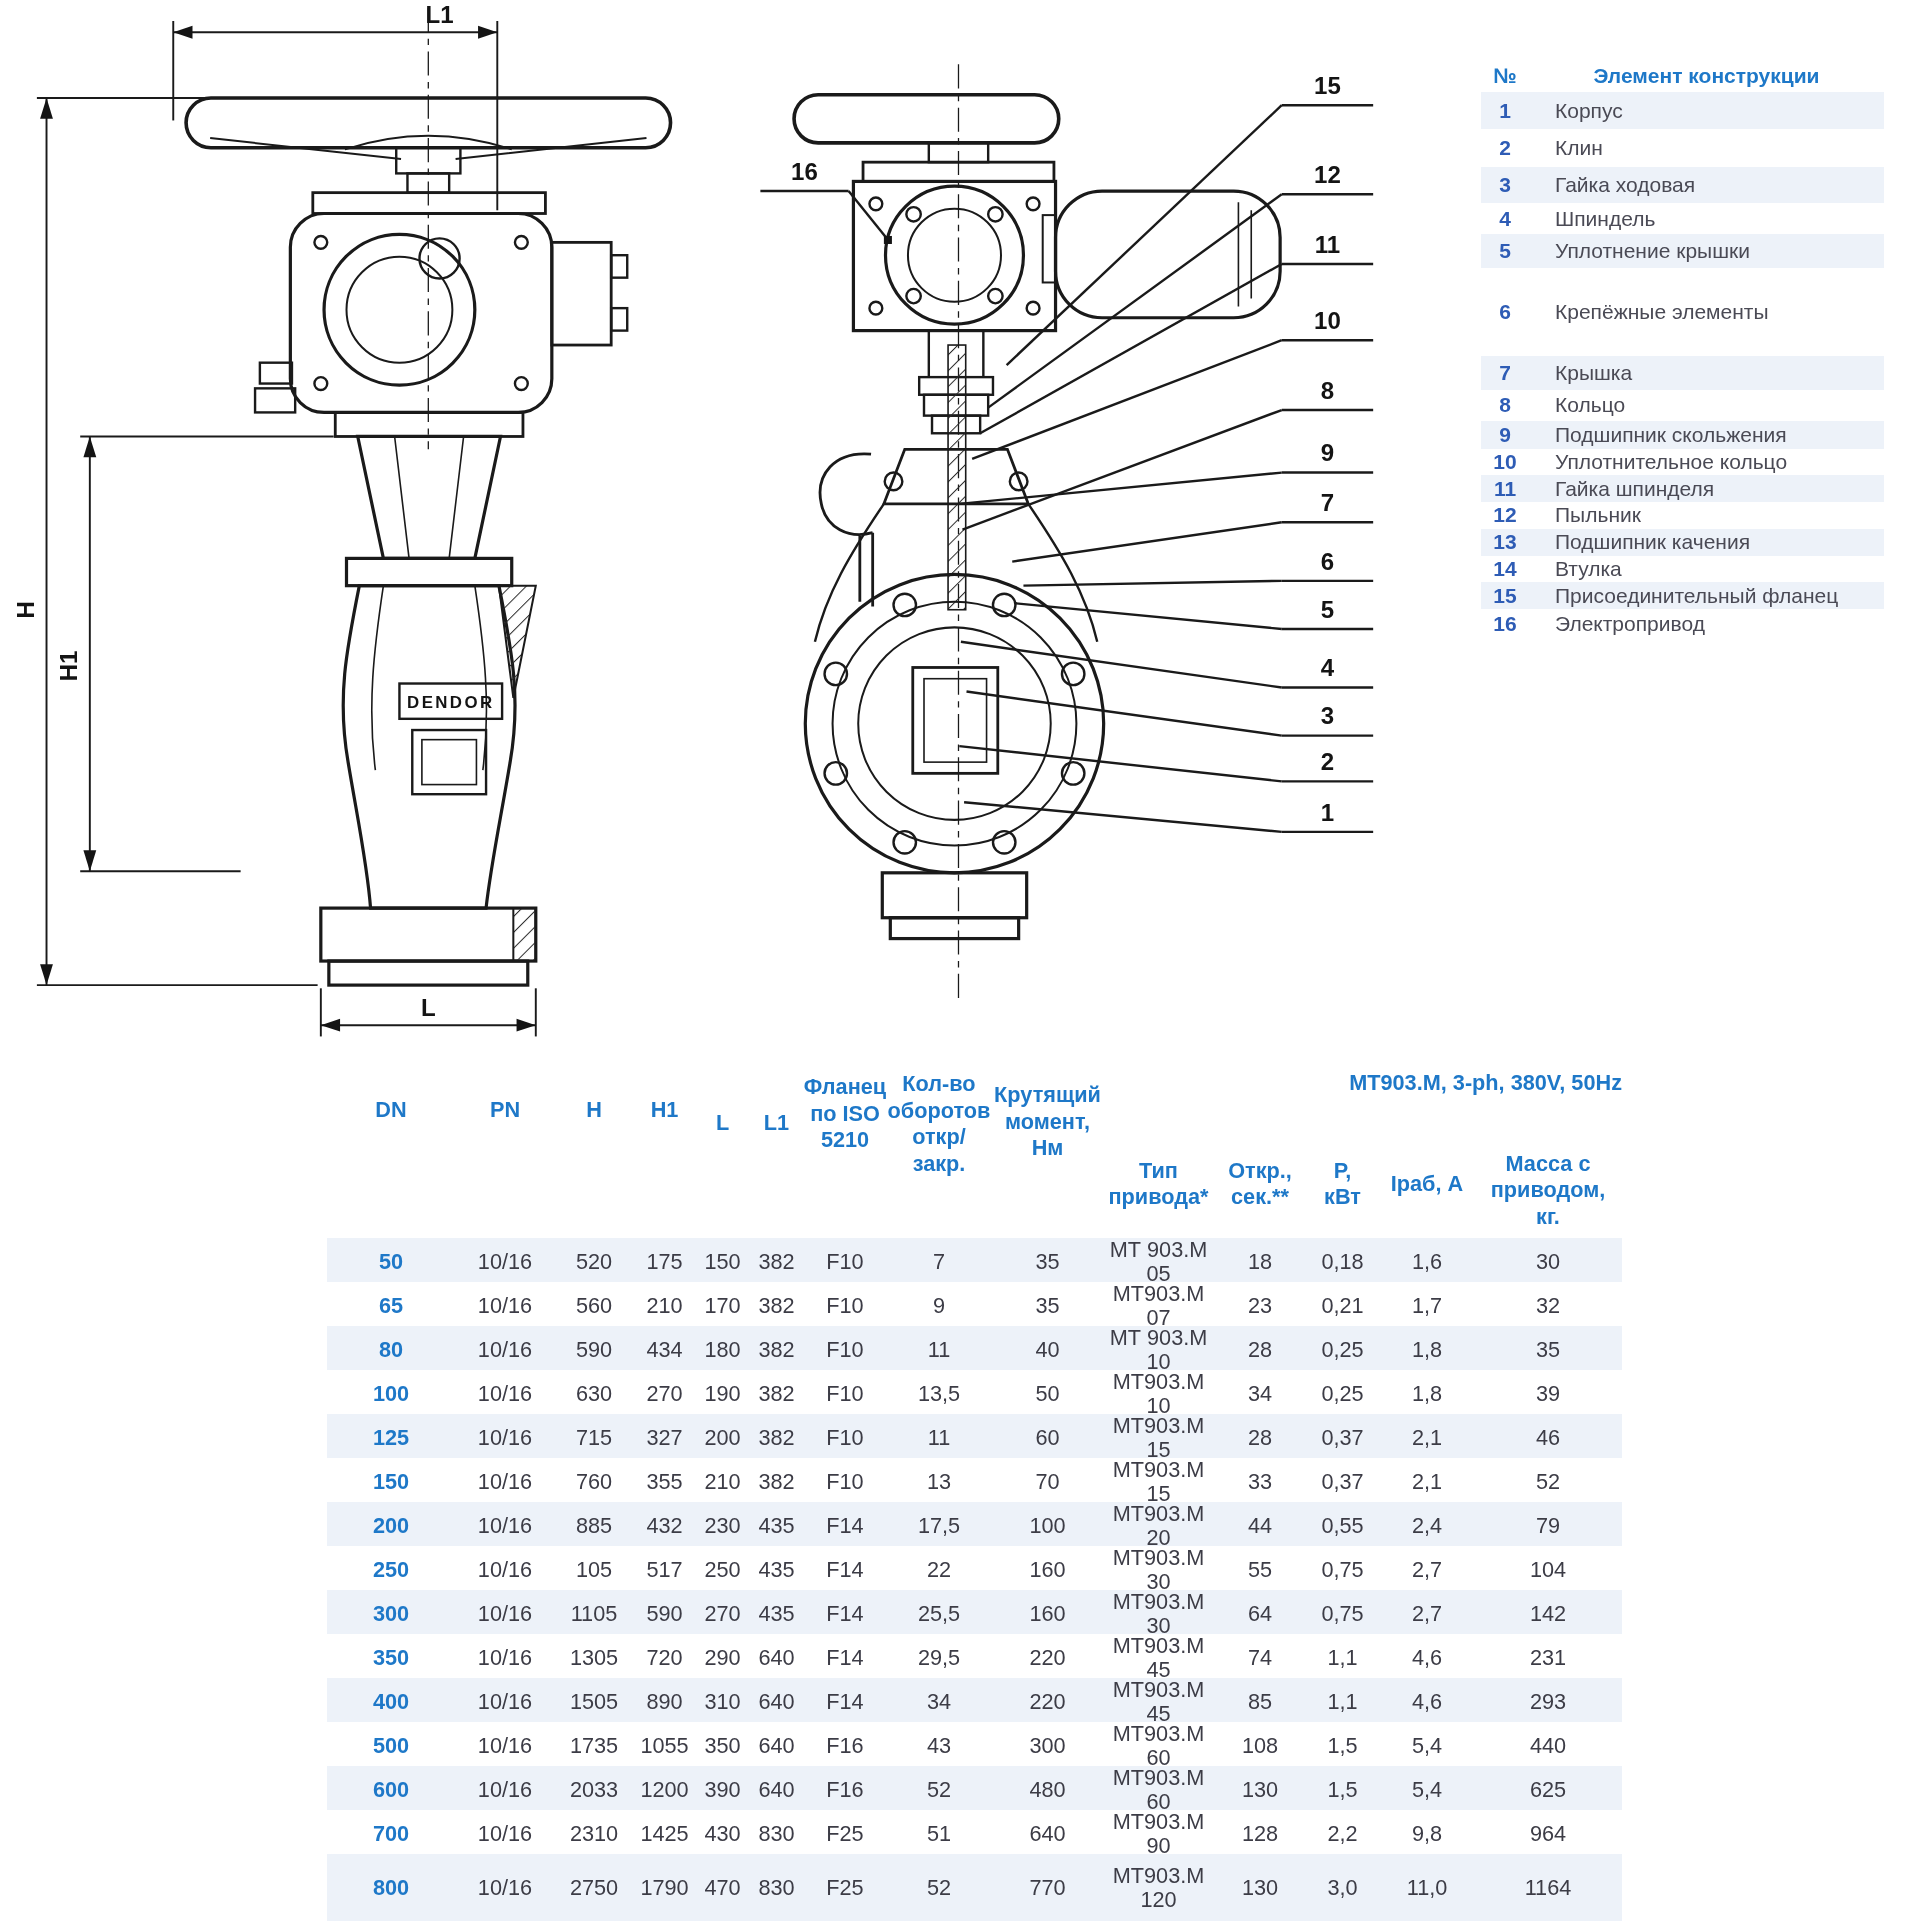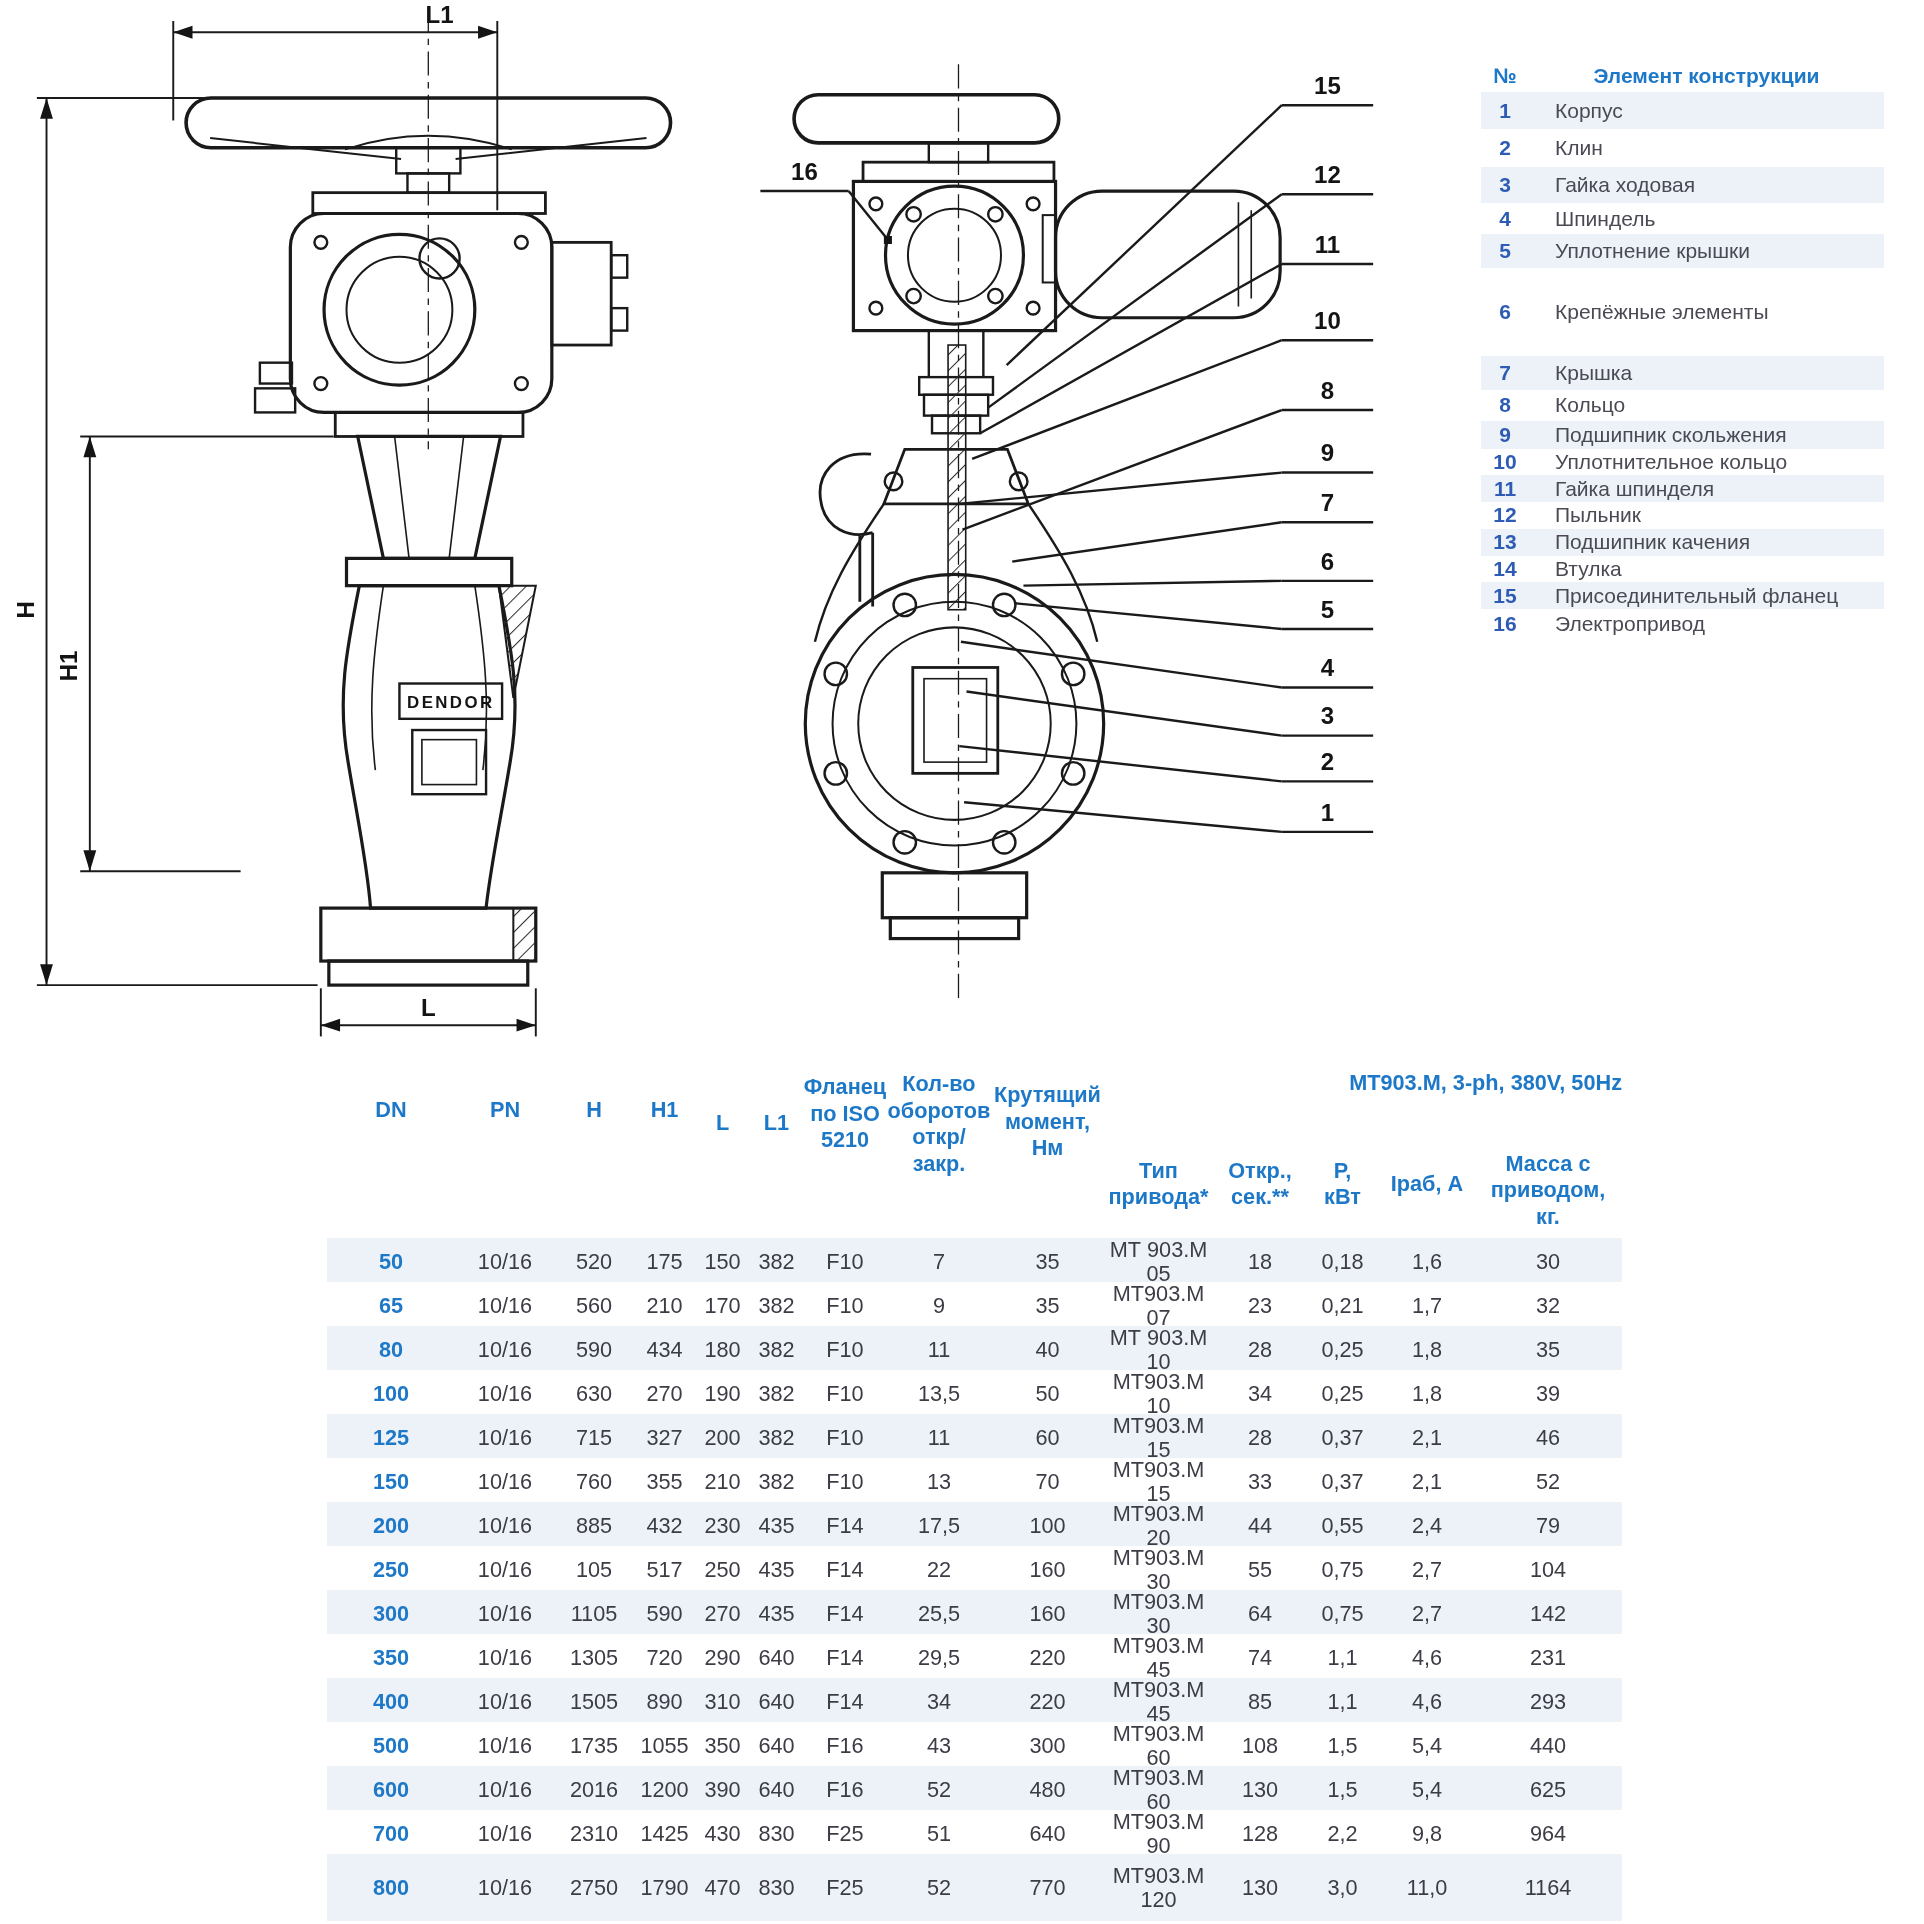--- a/index.html
+++ b/index.html
@@ -562,21 +562,21 @@
           <div class="scell">300</div>
           <div class="scell">МТ903.М 60</div>
           <div class="scell">108</div>
           <div class="scell">1,5</div>
           <div class="scell">5,4</div>
           <div class="scell">440</div>
         </div>
         <div class="srow">
           <div class="scell dn">600</div>
           <div class="scell">10/16</div>
-          <div class="scell">2016</div>
+          <div class="scell">2033</div>
           <div class="scell">1200</div>
           <div class="scell">390</div>
           <div class="scell">640</div>
           <div class="scell">F16</div>
           <div class="scell">52</div>
           <div class="scell">480</div>
           <div class="scell">МТ903.М 60</div>
           <div class="scell">130</div>
           <div class="scell">1,5</div>
           <div class="scell">5,4</div>

